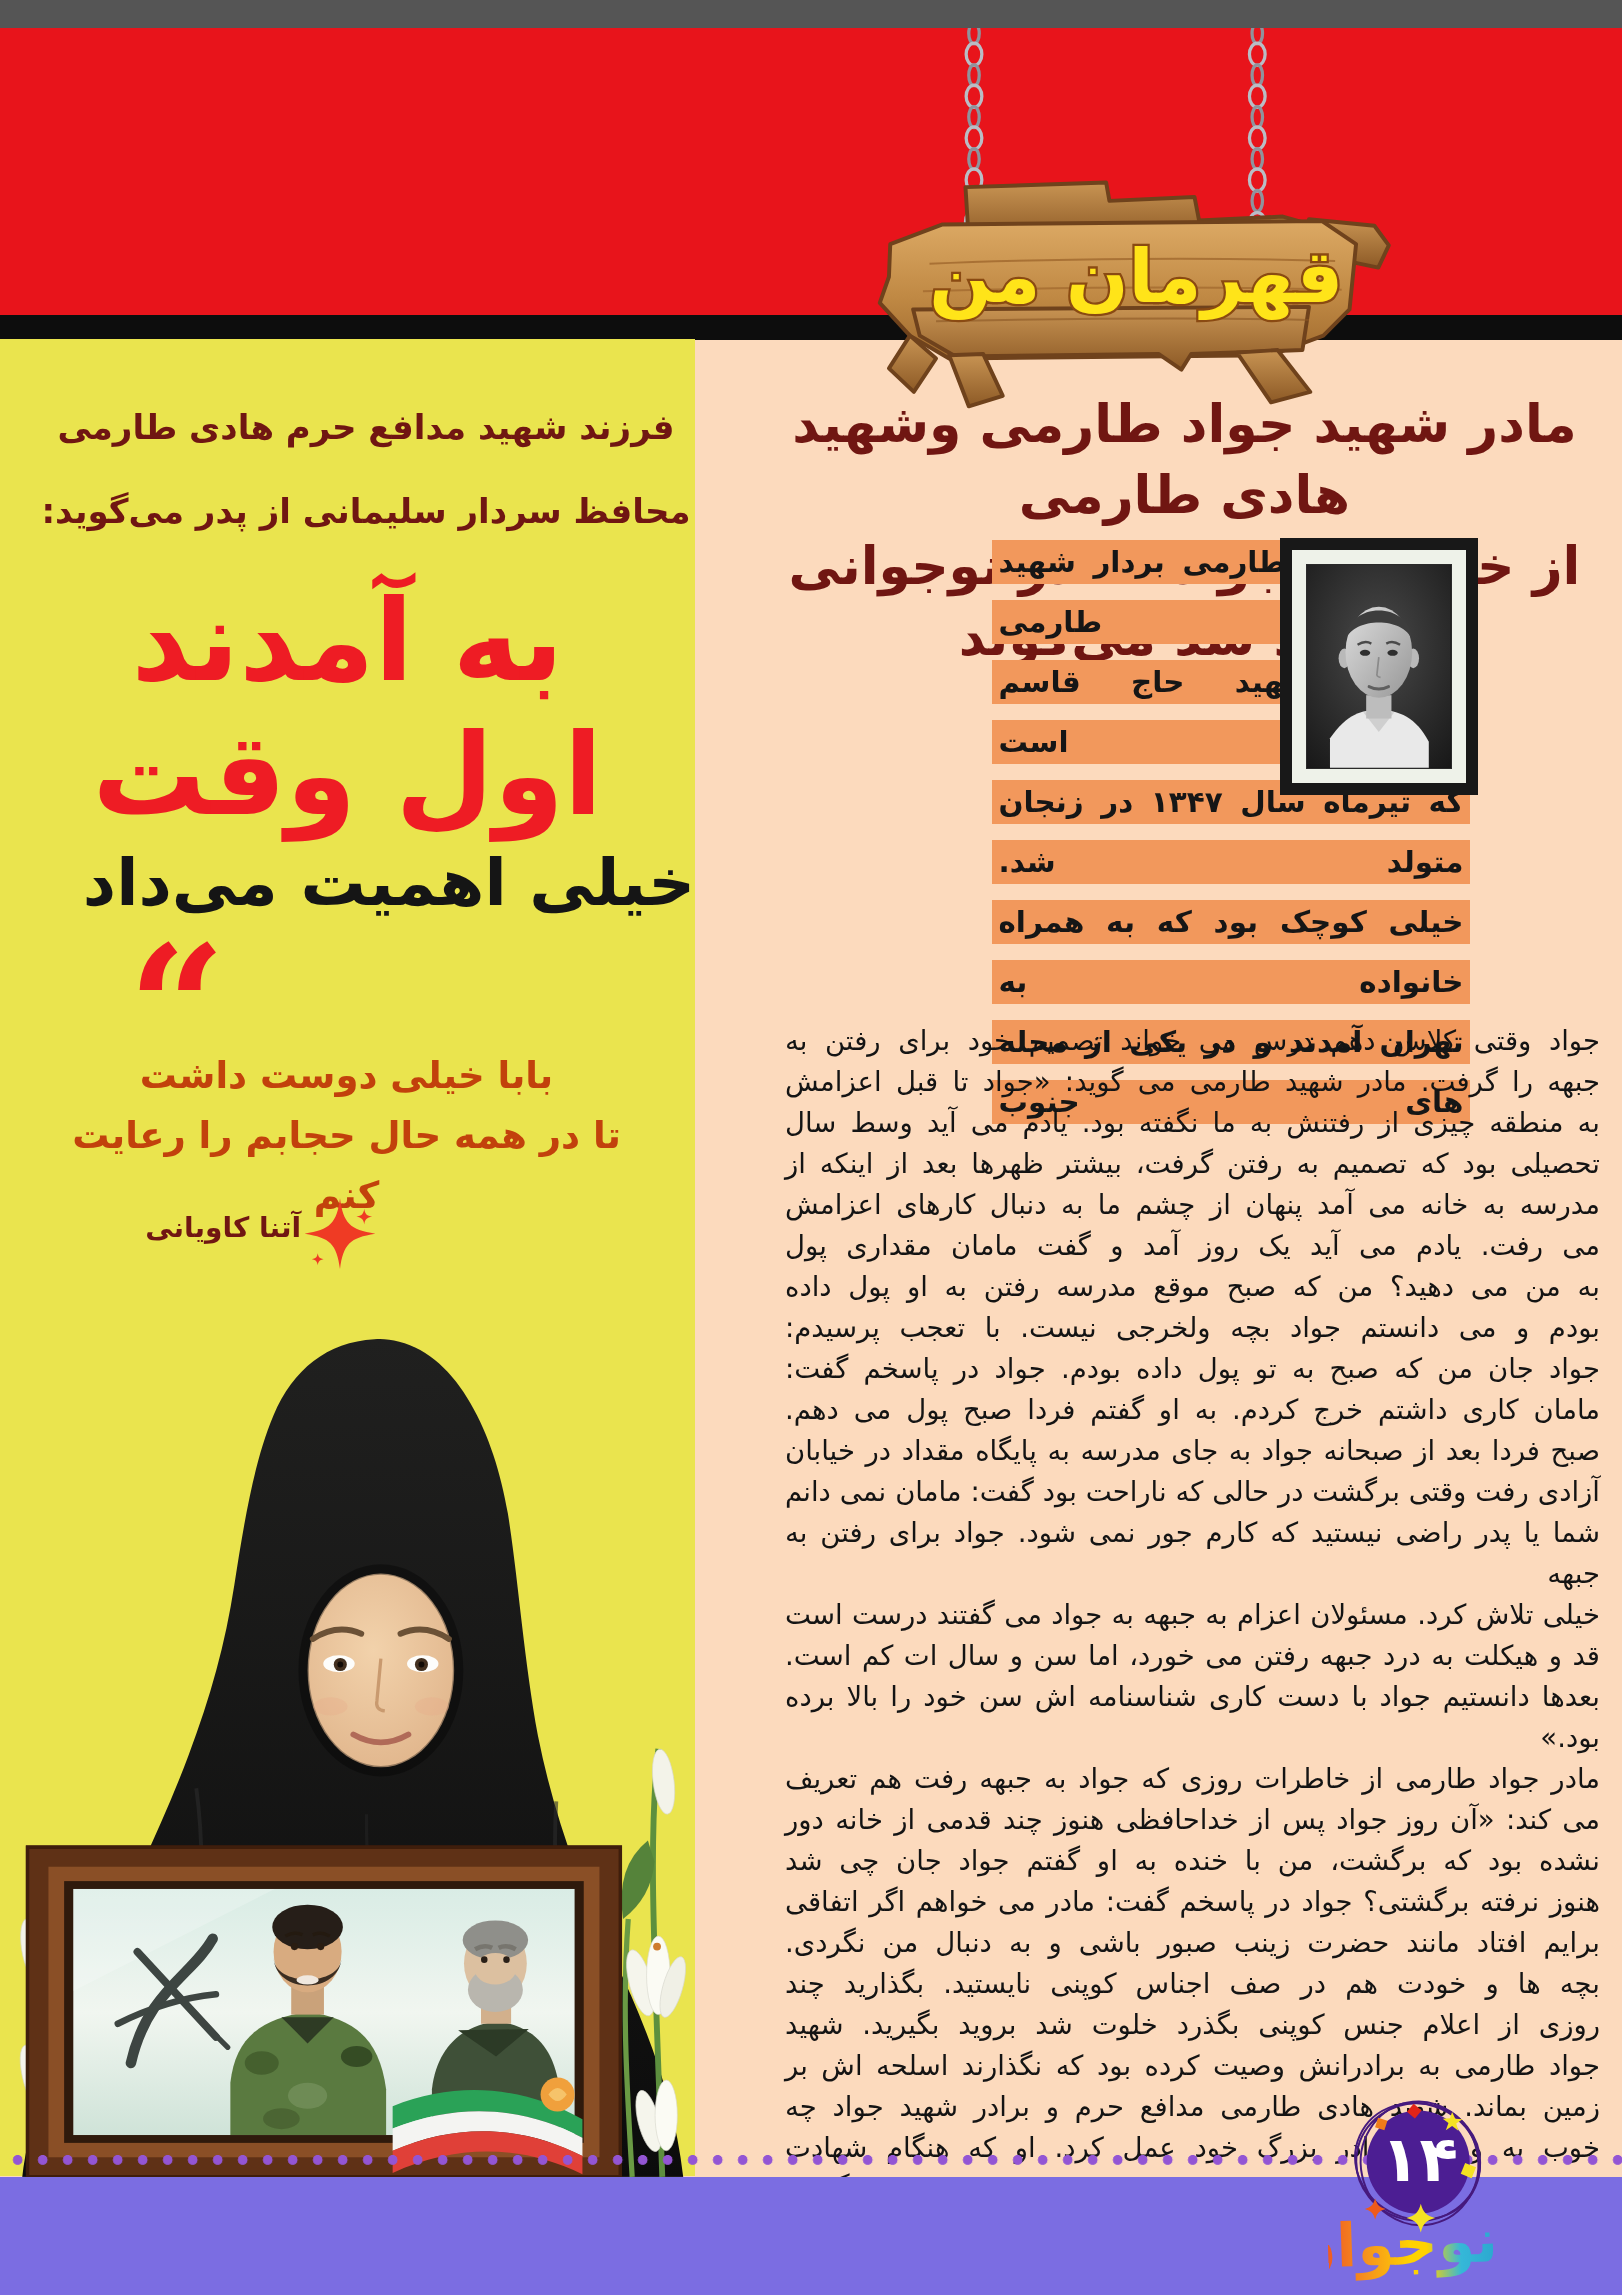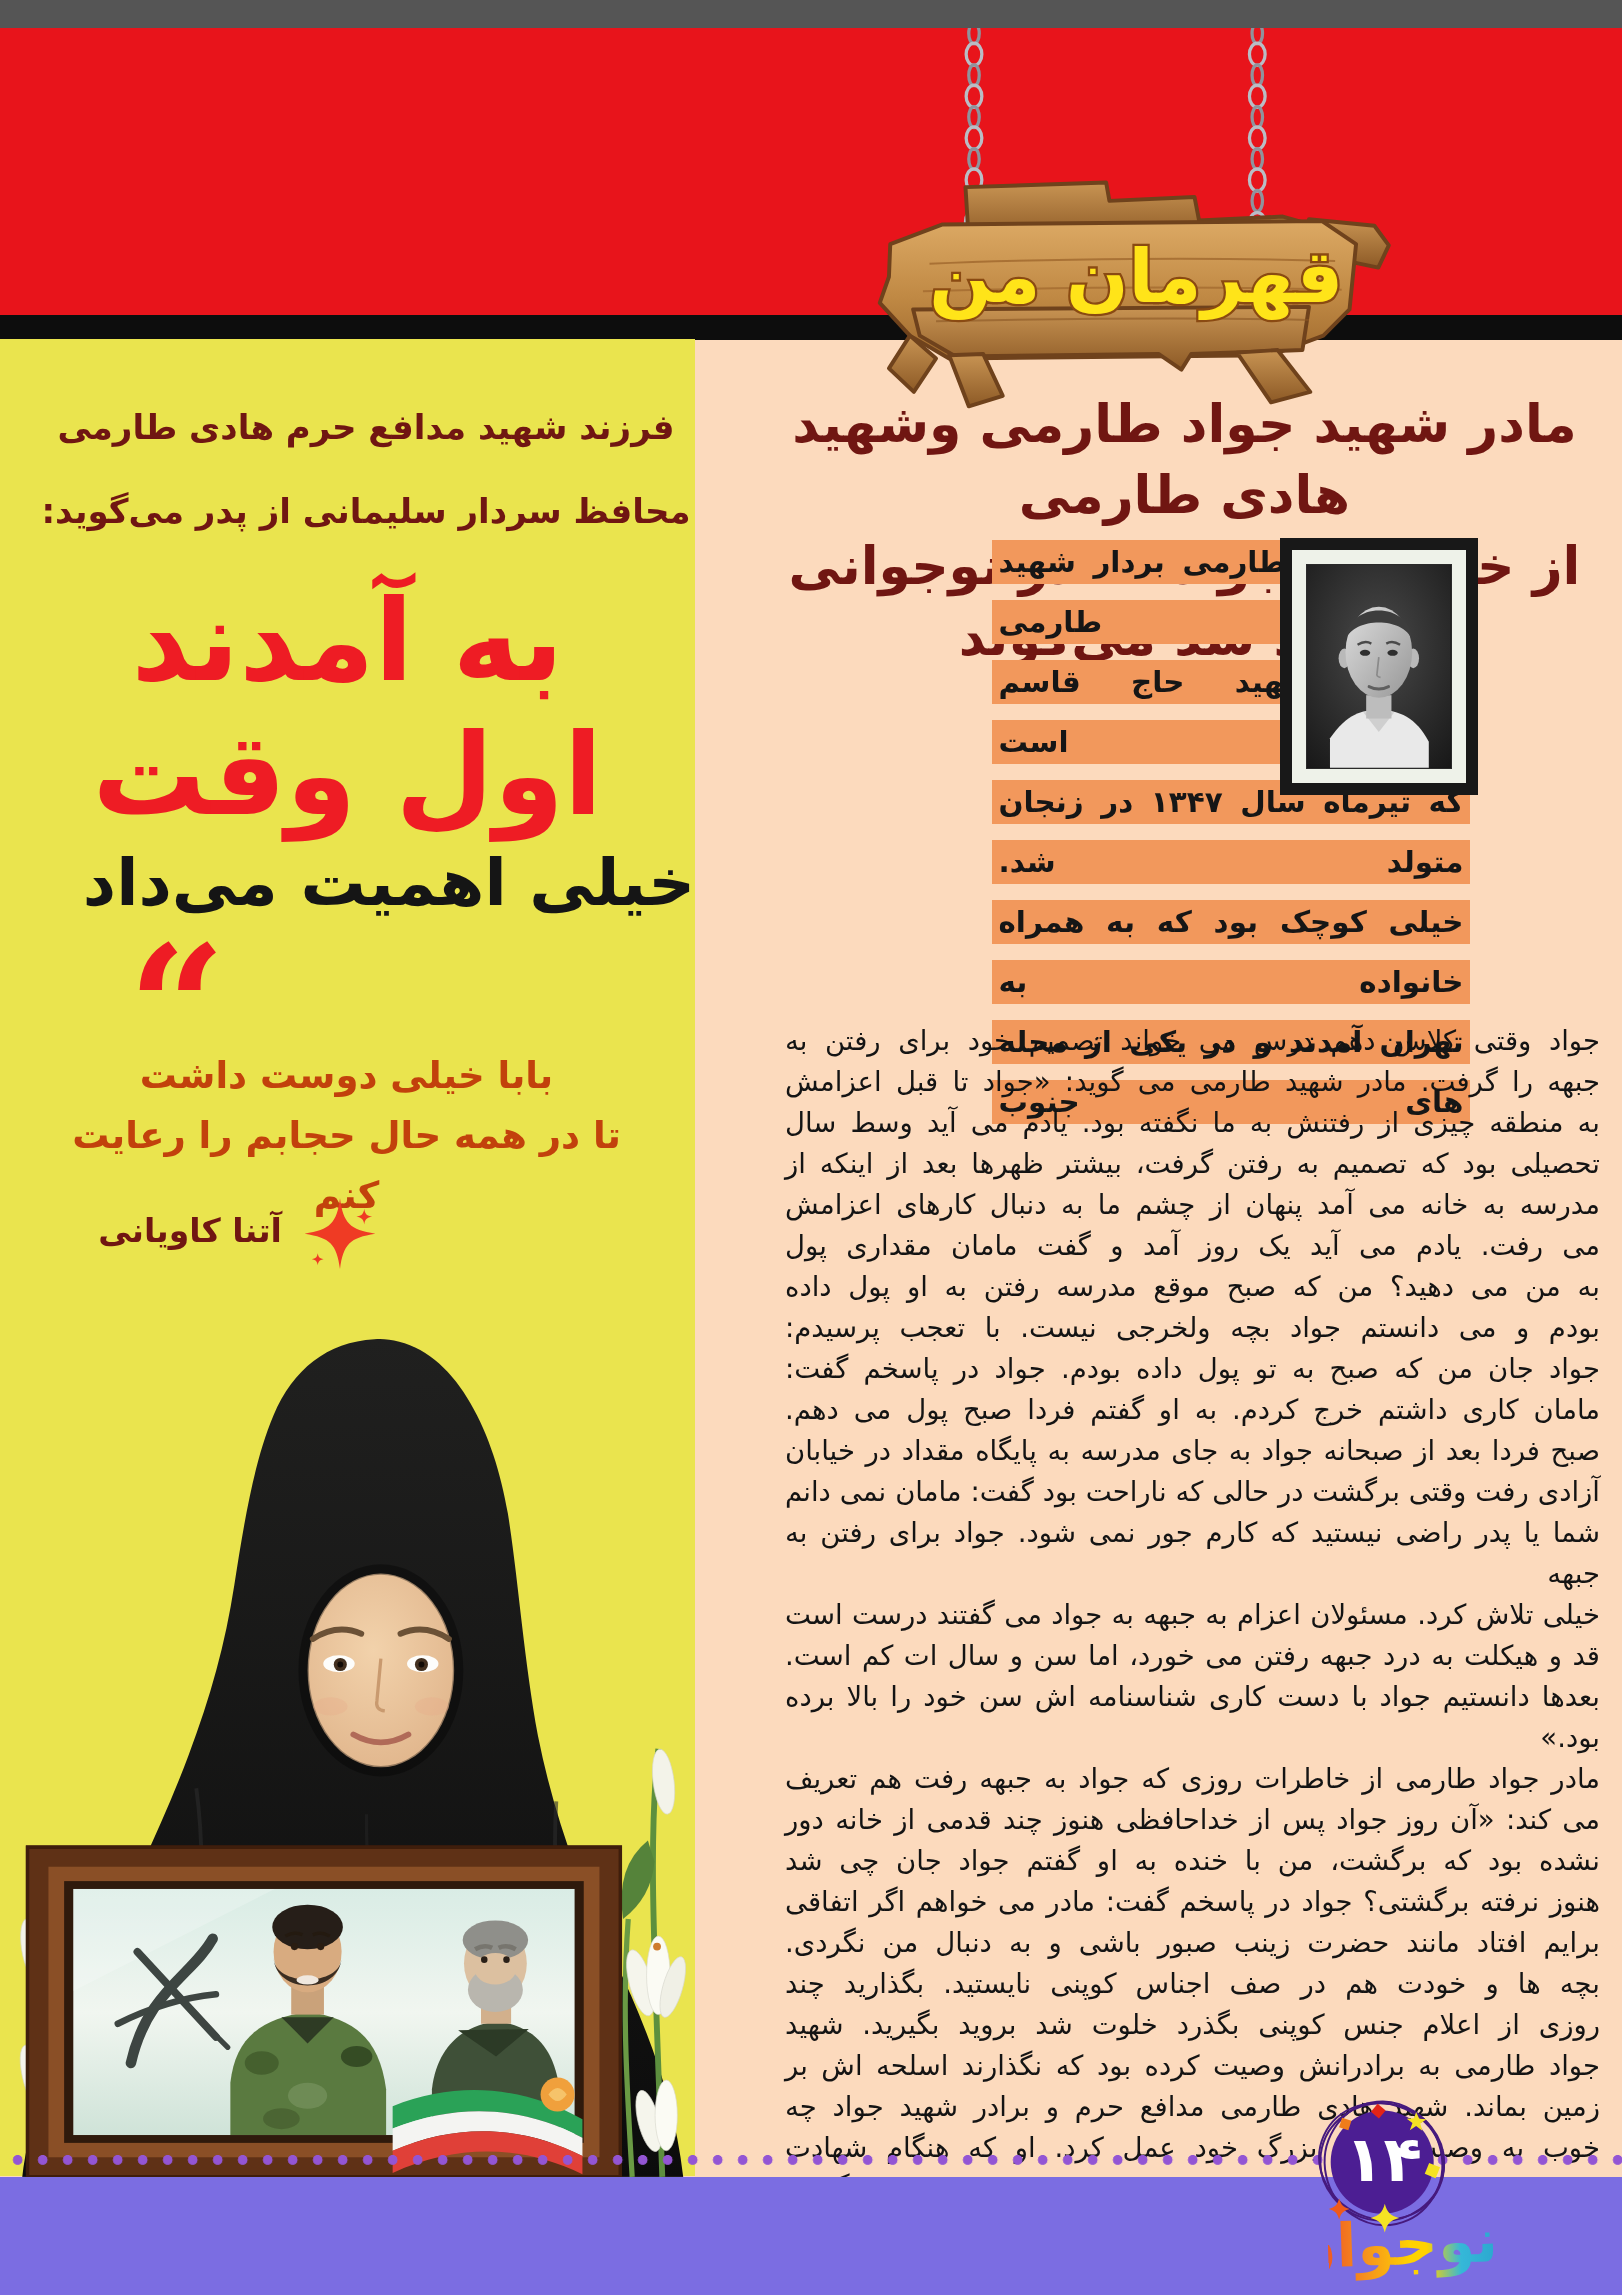--- a/index.html
+++ b/index.html
@@ -16,22 +16,22 @@
   .kicker{position:absolute;left:39px;top:357px;width:654px;text-align:center;direction:rtl;
           color:#701612;font-weight:bold;font-size:34px;line-height:84px;white-space:pre-line;}
   .headline{position:absolute;left:0;top:546px;width:695px;text-align:center;direction:rtl;
           color:#ee1c24;font-weight:bold;font-size:113px;line-height:134px;white-space:pre-line;}
   .subheadline{position:absolute;left:0;top:815px;width:695px;direction:rtl;
           color:#151515;font-weight:bold;font-size:65px;line-height:79px;}
   .quote-mark{position:absolute;left:128px;top:915px;width:196px;height:131px;
           font-family:"DejaVu Serif",serif;font-weight:bold;color:#ee1c24;font-size:170px;line-height:131px;}
   .pull-quote{position:absolute;left:52px;top:1018px;width:589px;text-align:center;direction:rtl;
           color:#c2410c;font-weight:bold;font-size:37px;line-height:60px;white-space:pre-line;}
-  .byline{position:absolute;left:79px;top:1183px;width:222px;text-align:center;direction:rtl;
-          color:#701612;font-weight:bold;font-size:33px;}
+  .byline{position:absolute;left:79px;top:1183px;width:222px;direction:rtl;
+          color:#701612;font-weight:bold;font-size:28px;}
   .sparkle{position:absolute;left:302px;top:1169px;width:76px;height:76px;}
   .girl-photo{position:absolute;left:0;top:1302px;width:695px;height:847px;}
   
   .rc-header{position:absolute;left:779px;top:361px;width:811px;text-align:center;direction:rtl;
           color:#701612;font-weight:bold;font-size:52px;line-height:71px;white-space:pre-line;}
   .intro{position:absolute;left:775px;top:504px;width:695px;direction:rtl;}
   .intro .block{font-size:29.4px;font-weight:bold;color:#161616;line-height:60px;
           text-align:justify;text-align-last:justify;white-space:pre-line;}
   .intro .narrow{width:478px;}
   .intro .hl{background:#f2985c;line-height:35px;padding:4.6px 6.5px;
@@ -42,21 +42,21 @@
   .boy-inner{width:100%;height:100%;background:#141414;box-sizing:border-box;border:1.3px solid #2a2a2a;}
   .boy-inner svg{display:block;width:100%;height:100%;}
   .body-text{position:absolute;left:785px;top:992px;width:815px;direction:rtl;
           color:#141414;font-size:27.5px;line-height:41px;
           text-align:justify;text-align-last:justify;white-space:pre-line;}
   
   .dots{position:absolute;left:0;top:2125px;width:1623px;height:11.8px;z-index:40;
         background-image:radial-gradient(circle, #9355d4 0 4.6px, rgba(0,0,0,0) 5.2px);
         background-size:25px 11.8px;background-position:5.2px 1.3px;background-repeat:repeat-x;}
   .band-purple{position:absolute;left:0;top:2149px;width:1623px;height:147px;background:#7b6de2;z-index:30;}
-  .page-badge{position:absolute;left:1317px;top:2066px;width:133px;height:140px;z-index:50;}
+  .page-badge{position:absolute;left:1353px;top:2066px;width:133px;height:140px;z-index:50;}
   .badge-num{position:absolute;left:0;top:30px;width:133px;text-align:center;color:#ffffff;
         font-weight:bold;font-size:63px;line-height:72px;}
   .logo{position:absolute;left:1328px;top:2179px;width:170px;height:79px;z-index:45;
         text-align:center;direction:rtl;font-weight:bold;font-size:60px;line-height:72px;
         transform:rotate(-2deg);
         background:linear-gradient(90deg,#ef5a22 0%,#f6921e 22%,#ffd200 48%,#ffd200 58%,#35b8d8 78%,#2ba6cf 100%);
         -webkit-background-clip:text;background-clip:text;color:rgba(0,0,0,0);
         -webkit-text-fill-color:transparent;}
 </style>
 </head>

